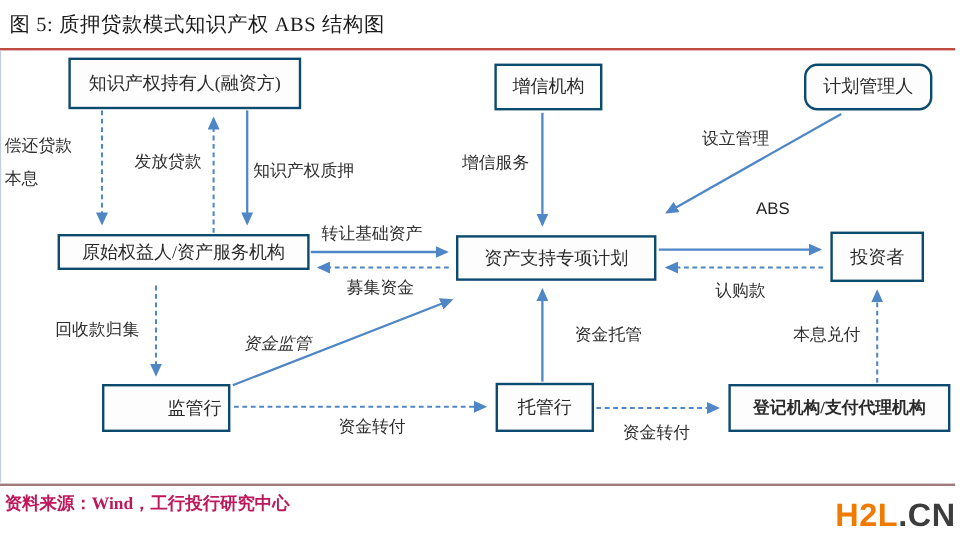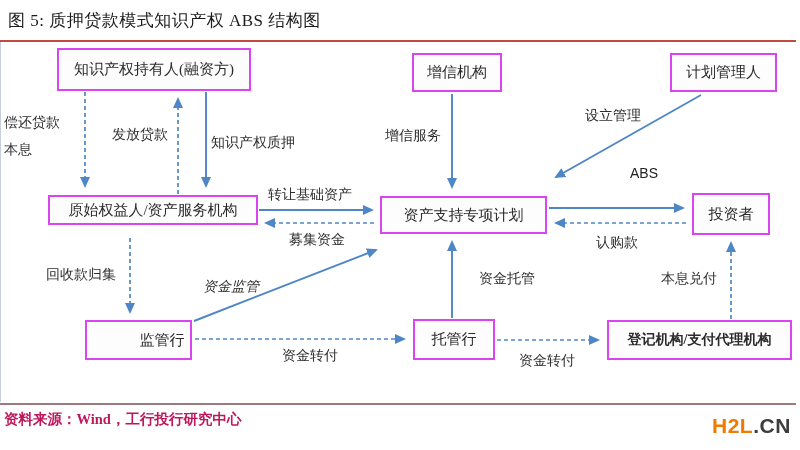--- a/index.html
+++ b/index.html
@@ -2,36 +2,36 @@
 <html><head>
 <meta charset="utf-8">
 <style>
   html,body{margin:0;padding:0;background:#ffffff;}
   #screen{position:relative;width:800px;height:450px;background:#ffffff;overflow:hidden;
           font-family:"Liberation Serif","DejaVu Serif",serif;color:#1b1b1b;}
   .title{position:absolute;left:8px;top:9px;font-size:17px;font-weight:normal;letter-spacing:.5px;}
   .rule-top{position:absolute;left:0;top:40px;width:796px;height:2px;background:#bf4b42;}
   .rule-bottom{position:absolute;left:0;top:403px;width:796px;height:2px;background:#9e7a7c;}
   .left-edge{position:absolute;left:0;top:42px;width:1px;height:360px;background:#c4cede;}
-  .node{position:absolute;border:2px solid #d946ef;background:#fdfdfd;display:flex;
+  .node{position:absolute;border:2px solid #0c4a6e;background:#fdfdfd;display:flex;
         align-items:center;justify-content:center;font-size:15px;color:#2b2b2b;
         text-align:center;box-sizing:border-box;white-space:nowrap;}
   .lbl{position:absolute;font-size:14px;color:#2e2e2e;white-space:nowrap;z-index:3;}
   .lbl.two-line{white-space:pre-line;line-height:1.95;}
   .lbl.latin{font-family:"Liberation Sans","DejaVu Sans",sans-serif;font-size:14px;color:#222;}
   #edges{position:absolute;left:0;top:0;z-index:1;}
   .node{z-index:2;}
   .footer-src{position:absolute;left:4px;top:410px;font-size:14.5px;font-weight:bold;color:#be185d;}
-  .logo{position:absolute;left:712px;top:414px;font-family:"Liberation Sans","DejaVu Sans",sans-serif;
-        font-size:21px;font-weight:800;letter-spacing:.5px;}
+  .logo{position:absolute;left:696px;top:414px;font-family:"Liberation Sans","DejaVu Sans",sans-serif;
+        font-size:27px;font-weight:800;letter-spacing:.5px;}
   .logo .p1{color:#f07b00;} .logo .p2{color:#3d3d3d;}
   
   #n-ip{left:57px;top:48px;width:194px;height:43px;}
   #n-ce{left:412px;top:53px;width:90px;height:39px;}
-  #n-pm{left:670px;top:53px;width:107px;height:39px;}
+  #n-pm{left:670px;top:53px;width:107px;height:39px;border-radius:11px;}
   #n-or{left:48px;top:195px;width:210px;height:30px;}
   #n-ap{left:380px;top:196px;width:167px;height:38px;}
   #n-iv{left:692px;top:193px;width:78px;height:42px;}
   #n-sb{left:85px;top:320px;width:107px;height:40px;padding-left:47px;}
   #n-cb{left:413px;top:319px;width:82px;height:41px;}
   #n-rg{left:607px;top:320px;width:185px;height:40px;font-size:14px;font-weight:bold;}
   .solid{stroke:#4f86c6;stroke-width:1.9;fill:none;}
   .dashed{stroke:#4f86c6;stroke-width:1.7;fill:none;stroke-dasharray:4 3;}
 </style>
 </head>

